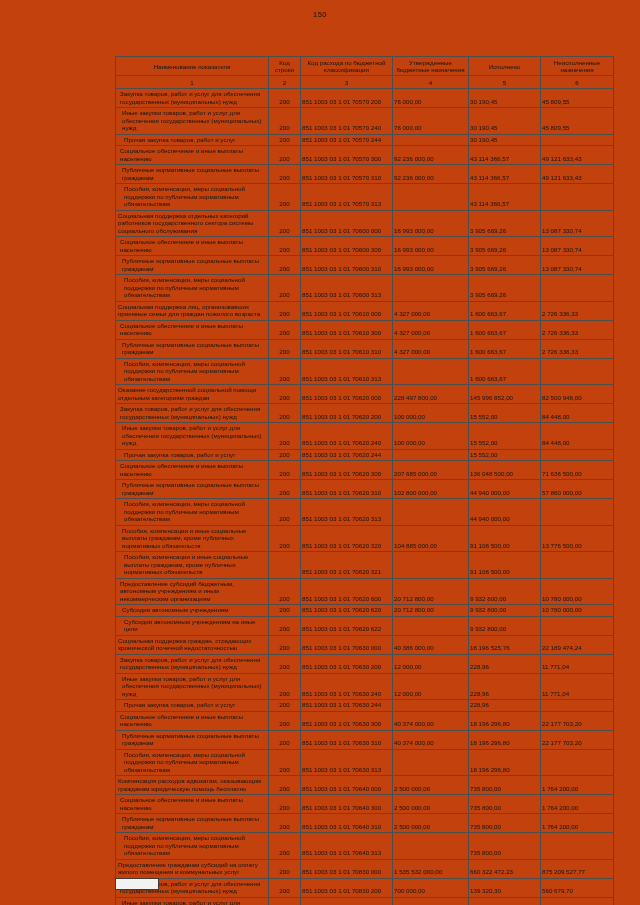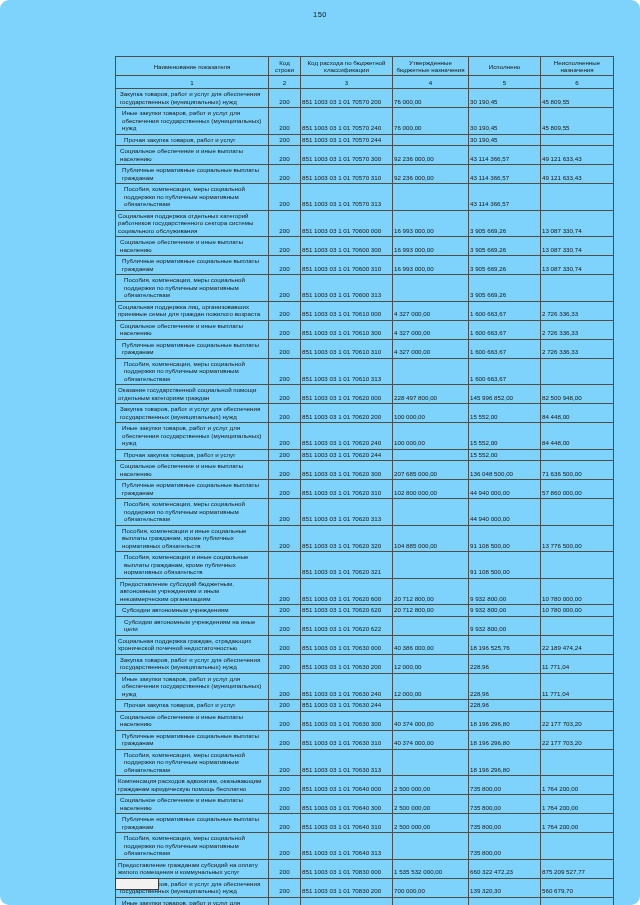--- a/index.html
+++ b/index.html
@@ -6,23 +6,22 @@
     margin: 0;
     padding: 0;
     background: #ffffff;
     font-family: "Liberation Sans", sans-serif;
     color: #161616;
   }
   .page {
     position: relative;
     width: 640px;
     height: 905px;
-    background: #7dd3fc;
+    background: #c2410c;
     overflow: hidden;
-    border-radius: 9px;
   }
   .page-number {
     position: absolute;
     top: 10px;
     left: 0;
     width: 100%;
     text-align: center;
     font-size: 7.5px;
     letter-spacing: 0.5px;
   }

